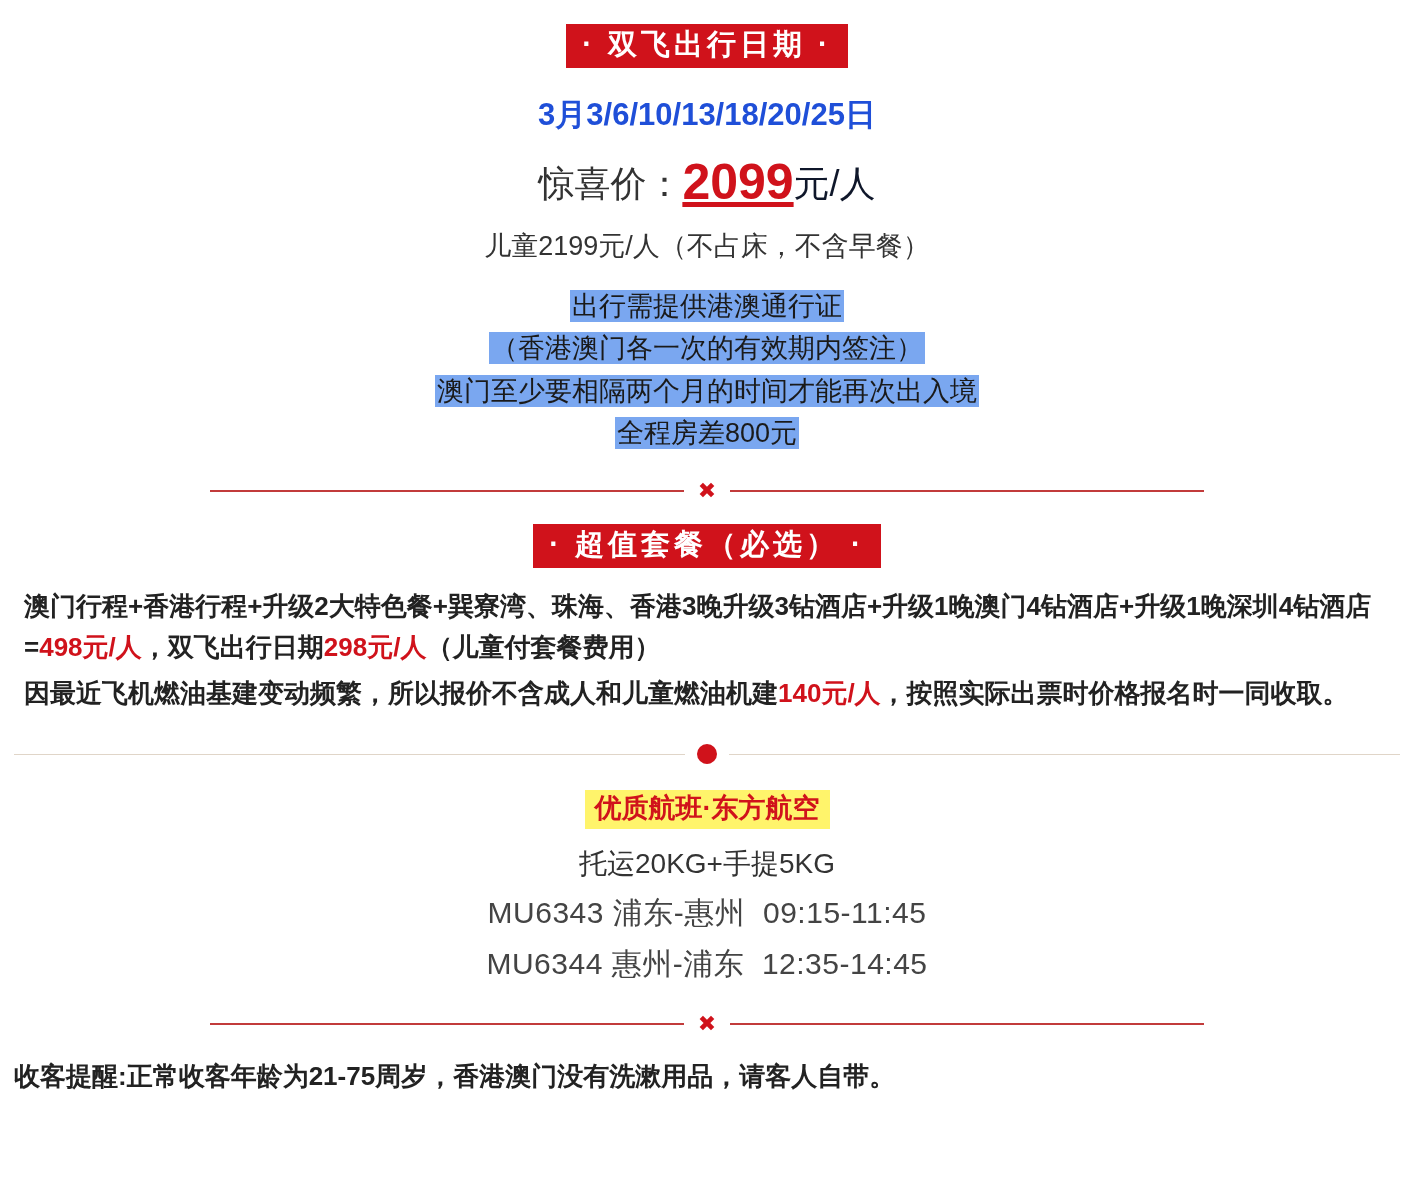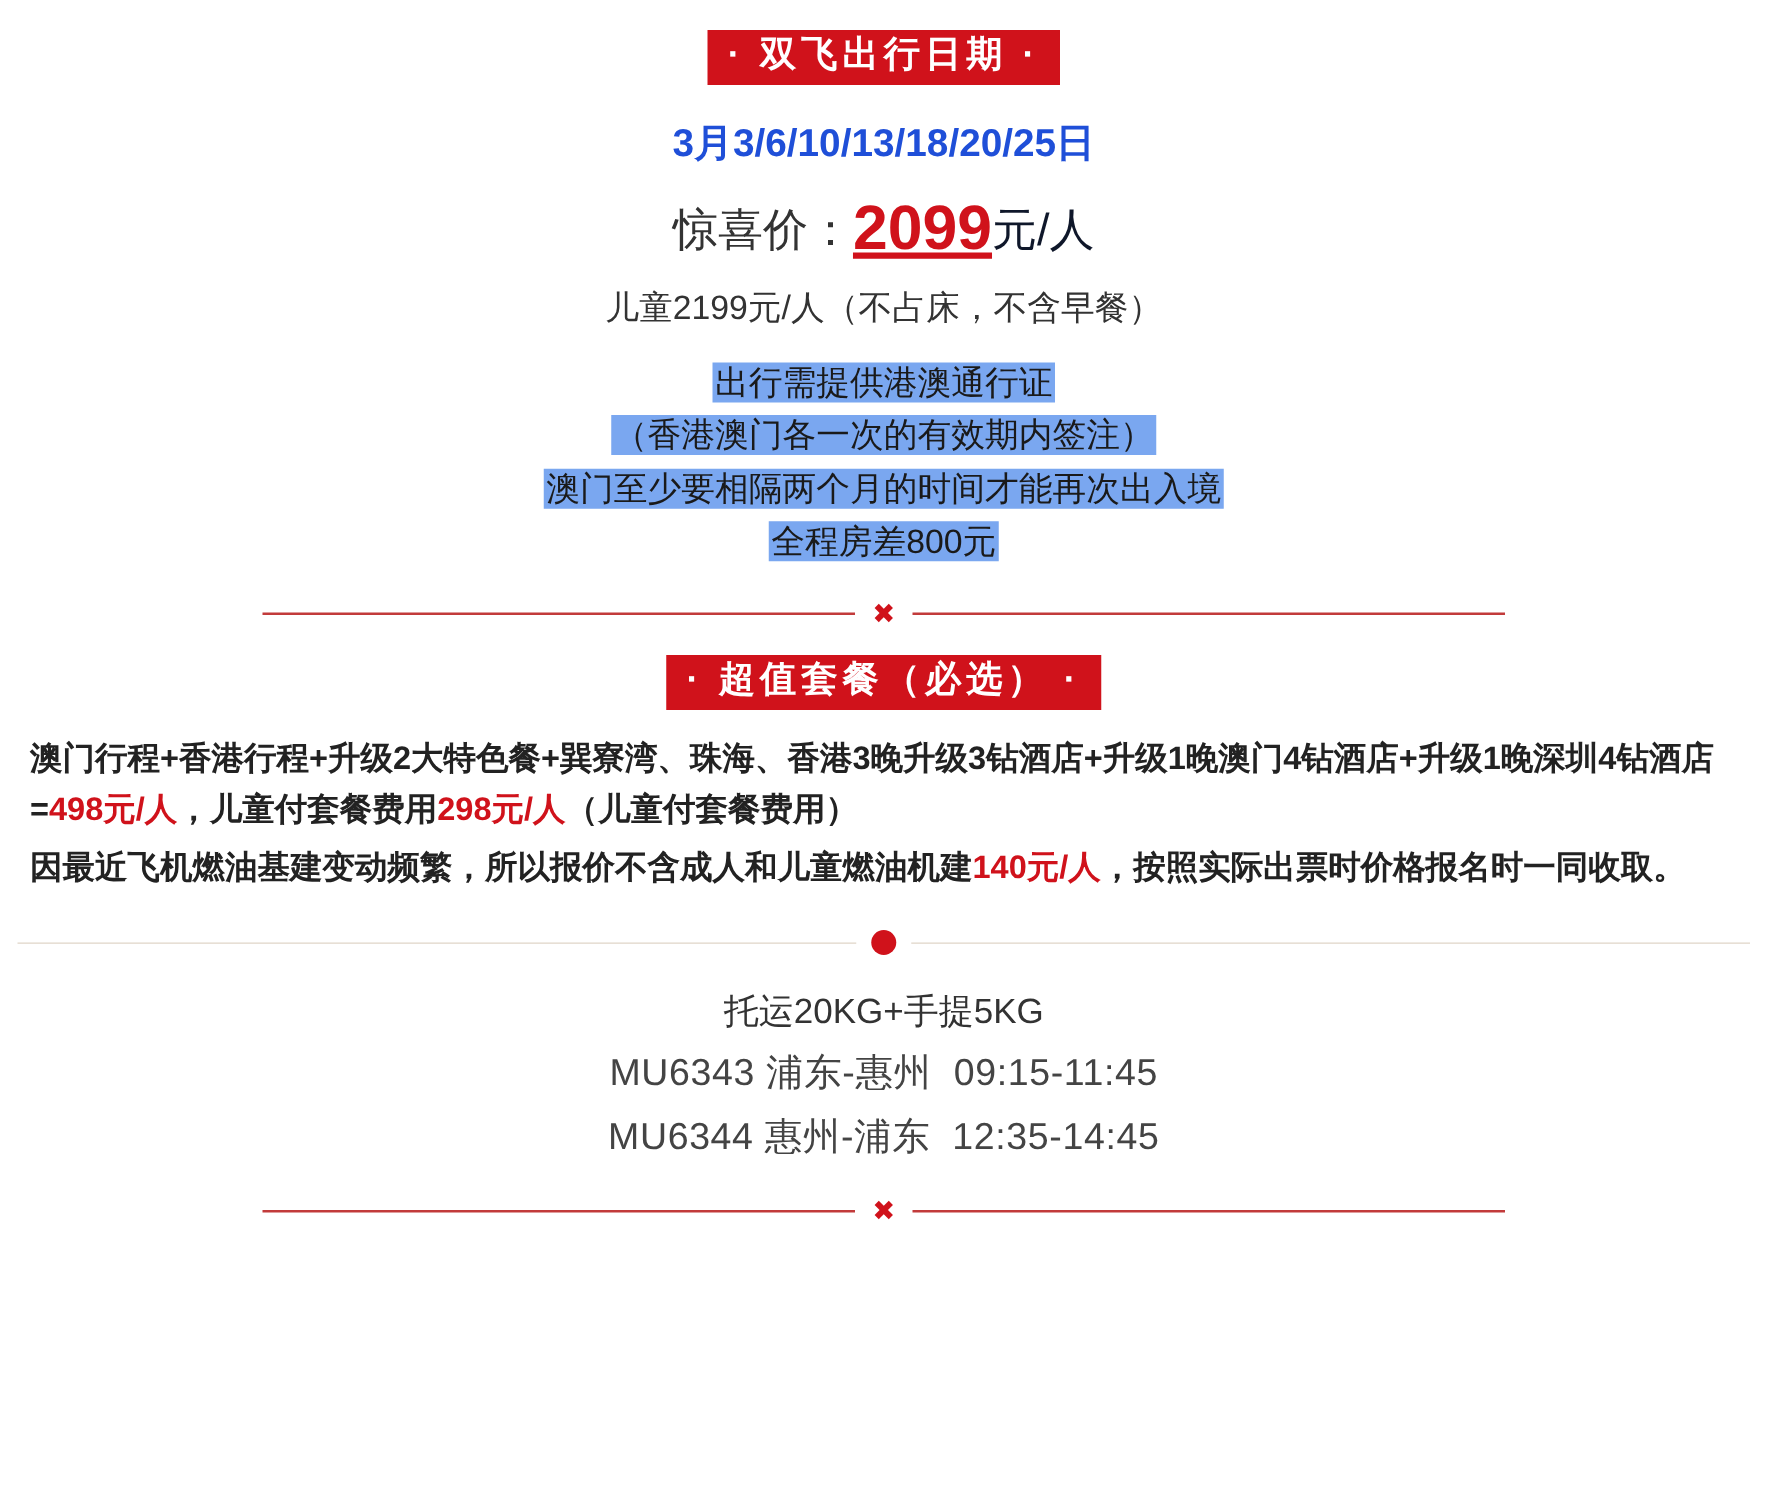--- a/index.html
+++ b/index.html
@@ -198,49 +198,51 @@
     <div class="bar"></div>
   </div>
 
   <div class="sec2">
     <div class="center">
       <div class="title-chip">·  超值套餐（必选）  ·</div>
     </div>
 
     <div class="pkg-body">
       <p>
-        <span>澳门行程+香港行程+升级2大特色餐+巽寮湾、珠海、香港3晚升级3钻酒店+升级1晚澳门4钻酒店+升级1晚深圳4钻酒店=</span><span class="red">498元/人</span><span>，儿童付套餐费用</span><span class="red">298元/人</span><span>（儿童付套餐费用）</span>
+        <span>澳门行程+香港行程+升级2大特色餐+巽寮湾、珠海、香港3晚升级3钻酒店+升级1晚澳门4钻酒店+升级1晚深圳4钻酒店=</span><span class="red">498元/人</span><span>，双飞出行日期</span><span class="red">298元/人</span><span>（儿童付套餐费用）</span>
       </p>
       <p>
         <span>因最近飞机燃油基建变动频繁，所以报价不含成人和儿童燃油机建</span><span class="red">140元/人</span><span>，按照实际出票时价格报名时一同收取。</span>
       </p>
     </div>
   </div>
 
   <div class="divider-dot">
     <div class="bar"></div>
     <div class="dot"></div>
     <div class="bar"></div>
   </div>
 
   <div class="center">
+    <div class="flight-chip">优质航班·东方航空</div>
     <div class="baggage">托运20KG+手提5KG</div>
 
     <div class="flight-row">
       <span>MU6343</span>
       <span>浦东-惠州</span>
       &nbsp;<span>09:15-11:45</span>
     </div>
     <div class="flight-row">
       <span>MU6344</span>
       <span>惠州-浦东</span>
       &nbsp;<span>12:35-14:45</span>
     </div>
   </div>
 
   <div class="divider">
     <div class="bar"></div>
     <div class="mark">✖</div>
     <div class="bar"></div>
   </div>
 
+  <div class="notice">收客提醒:正常收客年龄为21-75周岁，香港澳门没有洗漱用品，请客人自带。</div>
 
 </div>
 
 </body></html>

